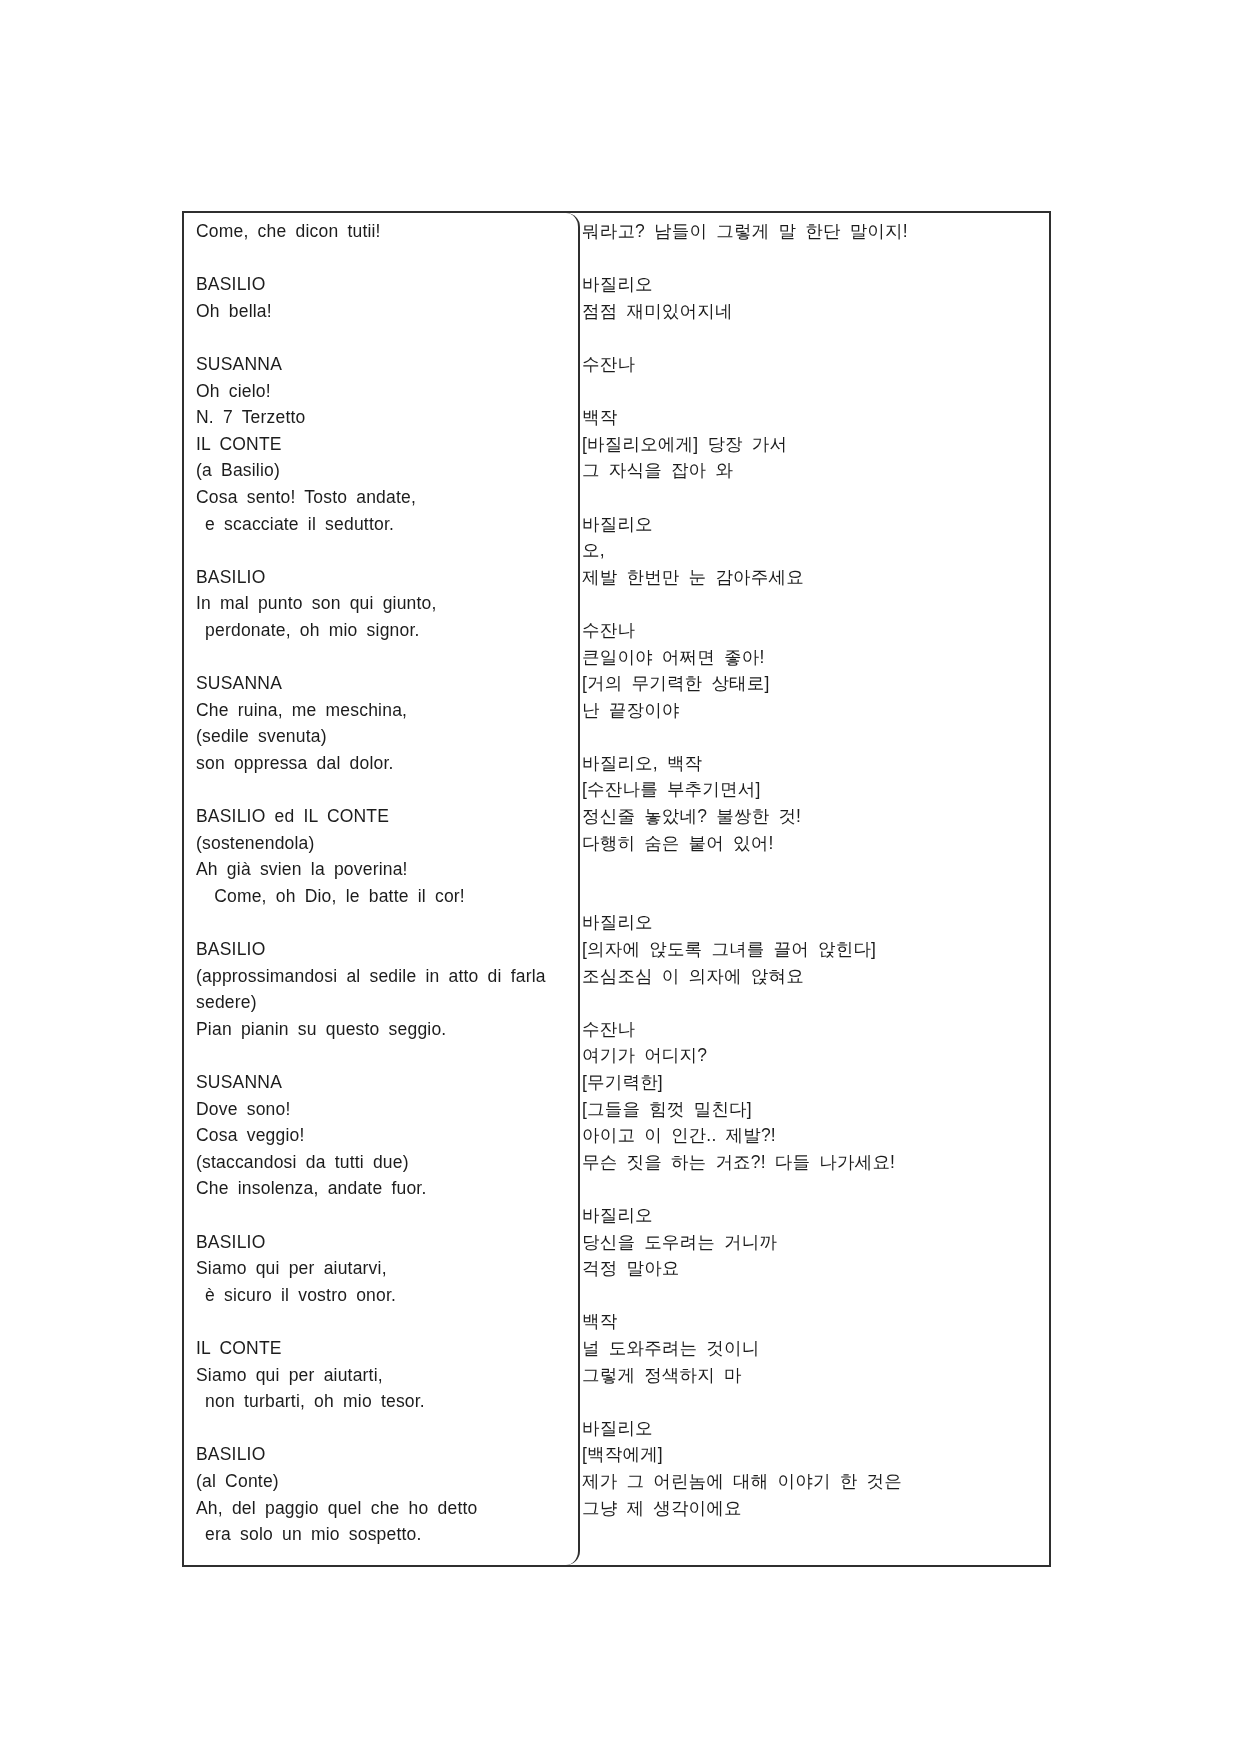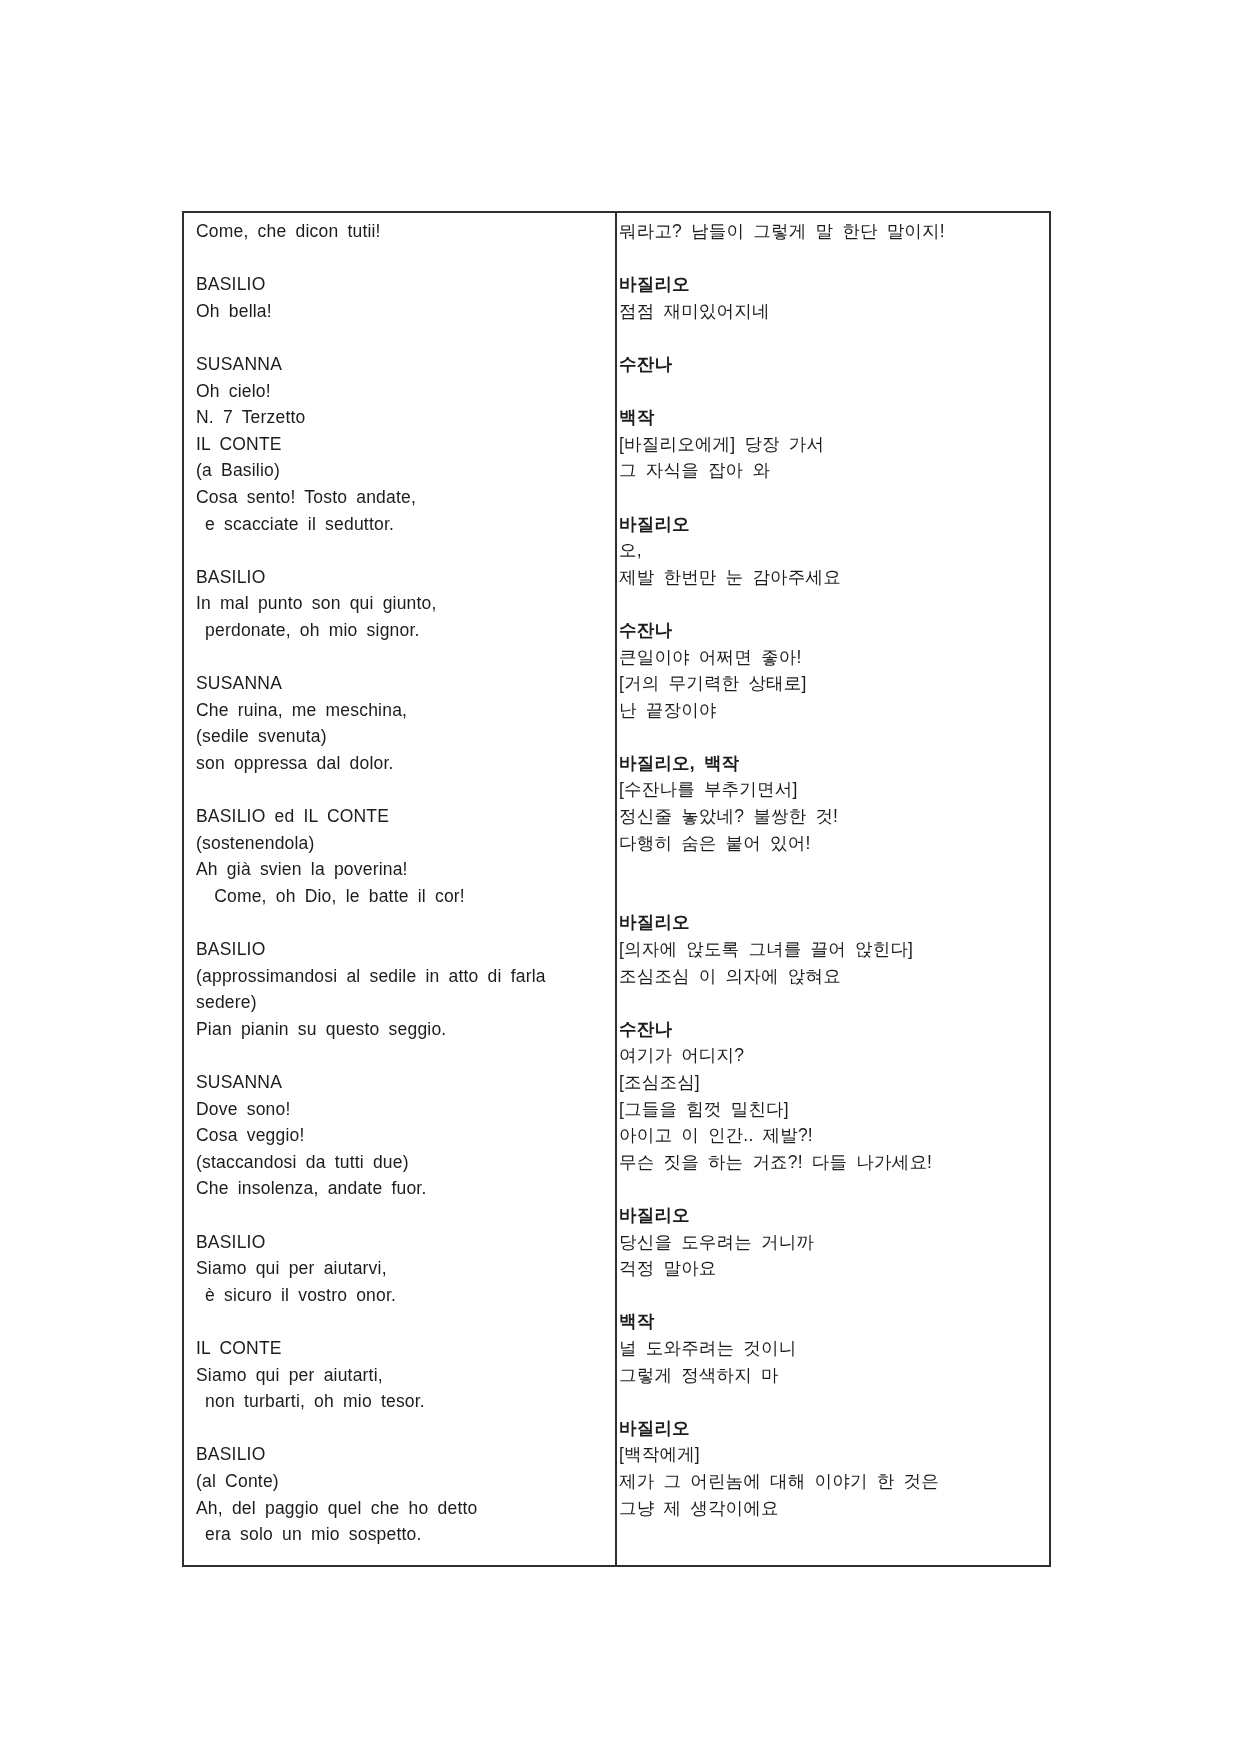--- a/index.html
+++ b/index.html
@@ -24,36 +24,37 @@
     box-sizing: border-box;
     display: flex;
     background: #ffffff;
   }
   .cell {
     box-sizing: border-box;
     padding: 5px 8px 0 12px;
     overflow: hidden;
   }
   .cell.left-col {
-    width: 433px;
+    width: 396px;
     border-right: 2px solid #2f2f2f;
+    border-radius: 14px;
   }
   .cell.right-col {
     flex: 1;
     padding-left: 2px;
   }
   .line {
     font-size: 17.5px;
     line-height: 26.6px;
     white-space: pre-wrap;
     word-spacing: 4px;
     letter-spacing: 0.2px;
   }
   .right-col .line.speaker {
-    font-weight: bold;
+    font-weight: normal;
   }
 </style>
 </head>
 <body>
 
 <div class="libretto-table">
   <div class="cell left-col">
       <div class="line">Come, che dicon tutii!</div>
       <div class="line">&nbsp;</div>
       <div class="line speaker">BASILIO</div>
@@ -130,21 +131,21 @@
       <div class="line">정신줄 놓았네? 불쌍한 것!</div>
       <div class="line">다행히 숨은 붙어 있어!</div>
       <div class="line">&nbsp;</div>
       <div class="line">&nbsp;</div>
       <div class="line speaker">바질리오</div>
       <div class="line">[의자에 앉도록 그녀를 끌어 앉힌다]</div>
       <div class="line">조심조심 이 의자에 앉혀요</div>
       <div class="line">&nbsp;</div>
       <div class="line speaker">수잔나</div>
       <div class="line">여기가 어디지?</div>
-      <div class="line">[조심조심]</div>
+      <div class="line">[무기력한]</div>
       <div class="line">[그들을 힘껏 밀친다]</div>
       <div class="line">아이고 이 인간.. 제발?!</div>
       <div class="line">무슨 짓을 하는 거죠?! 다들 나가세요!</div>
       <div class="line">&nbsp;</div>
       <div class="line speaker">바질리오</div>
       <div class="line">당신을 도우려는 거니까</div>
       <div class="line">걱정 말아요</div>
       <div class="line">&nbsp;</div>
       <div class="line speaker">백작</div>
       <div class="line">널 도와주려는 것이니</div>

